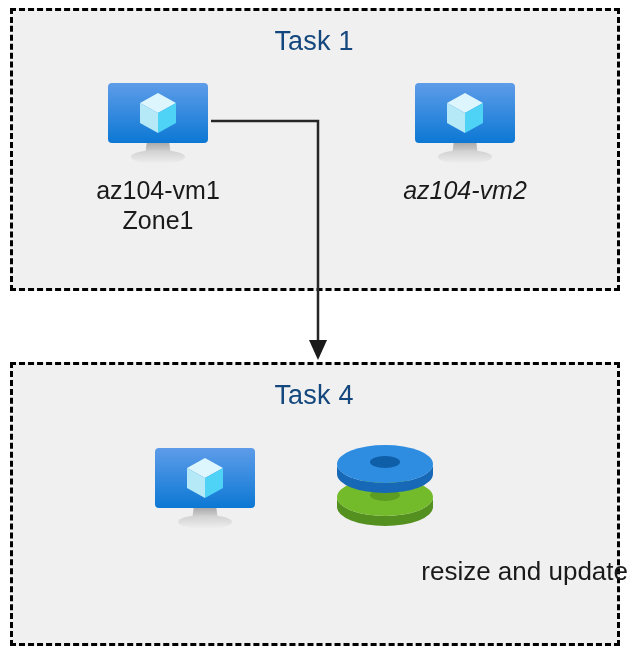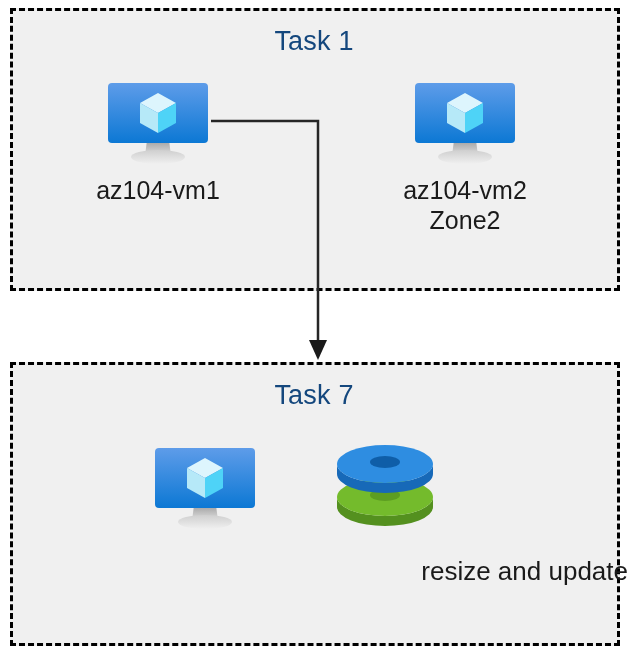--- a/index.html
+++ b/index.html
@@ -67,21 +67,21 @@
   #vm2-node { left: 380px; top: 78px; }
   #vm3-node { left: 120px; top: 443px; }
 
   .vm-label {
     color: #1a1a1a;
     font-size: 25px;
     line-height: 30px;
     white-space: nowrap;
   }
   #vm1-label-wrap { position: absolute; left: 73px;  top: 175px; width: 170px; text-align: center; }
-  #vm2-label-wrap { position: absolute; left: 380px; top: 175px; width: 170px; text-align: center; }
+  #vm2-label-wrap { position: absolute; left: 380px; top: 175px; width: 170px; text-align: center; font-style: italic; }
 
   .caption {
     position: absolute;
     left: 0;
     width: 100%;
     text-align: right;
     color: #1a1a1a;
     font-size: 26px;
     line-height: 1;
     white-space: nowrap;
@@ -139,20 +139,21 @@
 
       <g transform="translate(55,35)">
         <polygon points="0,-20 18,-10 0,0 -18,-10" fill="#ddf5fd"></polygon>
         <polygon points="-18,-10 0,0 0,20 -18,10" fill="#b6e9f8"></polygon>
         <polygon points="18,-10 0,0 0,20 18,10" fill="#4ed3f7"></polygon>
       </g>
     </svg>
   </div>
   <div id="vm1-label-wrap">
     <div class="vm-label">az104-vm1</div>
+    <div class="vm-label">Zone1</div>
   </div>
 
   <div class="vm-node" id="vm2-node">
     <svg class="monitor-icon" width="110" height="92" viewBox="0 0 110 92">
       <defs>
         <linearGradient id="scr2" x1="0" y1="0" x2="0" y2="1">
           <stop offset="0%" stop-color="#5e9ce9"></stop>
           <stop offset="100%" stop-color="#0c78d4"></stop>
         </linearGradient>
         <linearGradient id="std2" x1="0" y1="0" x2="0" y2="1">
@@ -169,25 +170,24 @@
       <rect x="5" y="5" width="100" height="60" rx="4" ry="4" fill="url(#scr2)"></rect>
       <g transform="translate(55,35)">
         <polygon points="0,-20 18,-10 0,0 -18,-10" fill="#ddf5fd"></polygon>
         <polygon points="-18,-10 0,0 0,20 -18,10" fill="#b6e9f8"></polygon>
         <polygon points="18,-10 0,0 0,20 18,10" fill="#4ed3f7"></polygon>
       </g>
     </svg>
   </div>
   <div id="vm2-label-wrap">
     <div class="vm-label">az104-vm2</div>
-    <div class="vm-label">Zone2</div>
   </div>
 
   <div class="task-box" id="task2-box"></div>
-  <div class="task-title" id="task2-title">Task 7</div>
+  <div class="task-title" id="task2-title">Task 4</div>
 
   <div class="vm-node" id="vm3-node">
     <svg class="monitor-icon" width="110" height="92" viewBox="0 0 110 92">
       <defs>
         <linearGradient id="scr3" x1="0" y1="0" x2="0" y2="1">
           <stop offset="0%" stop-color="#5e9ce9"></stop>
           <stop offset="100%" stop-color="#0c78d4"></stop>
         </linearGradient>
         <linearGradient id="std3" x1="0" y1="0" x2="0" y2="1">
           <stop offset="0%" stop-color="#9e9e9e"></stop>

